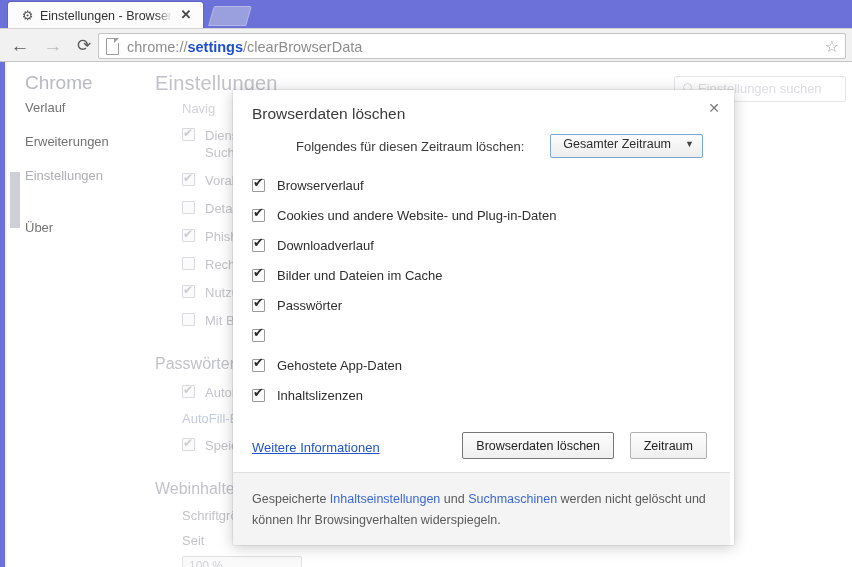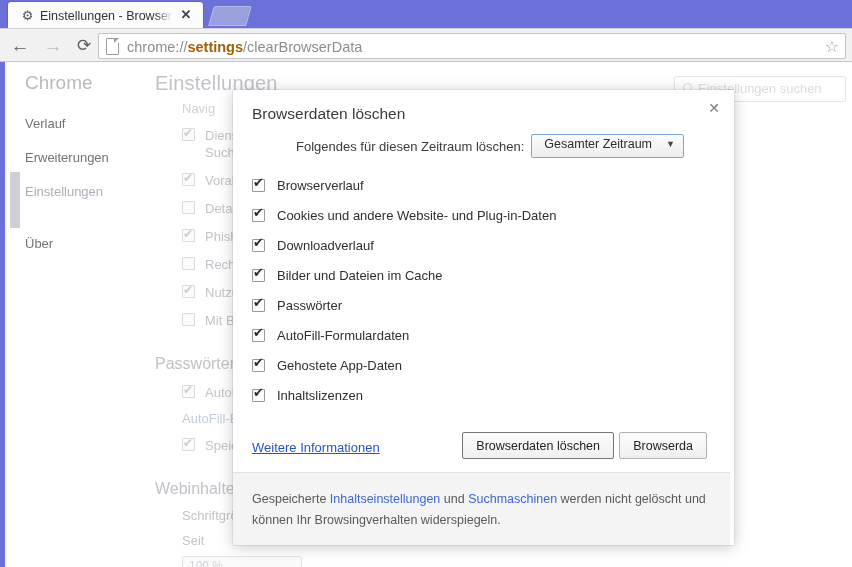--- a/index.html
+++ b/index.html
@@ -104,21 +104,21 @@
     content: ""; position: absolute; right: -1px; top: -1px;
     border-width: 0 0 5px 5px;
     border-style: solid;
     border-color: transparent transparent #fff #9b9b9b;
   }
   #omnibox-url {
     position: absolute; left: 28px; top: 3px;
     font-size: 14.5px; line-height: 20px;
     color: #8d8d8d; white-space: nowrap;
   }
-  #omnibox-url b { color: #a16207; font-weight: bold; }
+  #omnibox-url b { color: #1d4ed8; font-weight: bold; }
   #omnibox-star {
     position: absolute; right: 6px; top: 4px;
     font-size: 16px; line-height: 17px; color: #9e9e9e;
     cursor: pointer;
   }
 
   
   .frame-edge-l {
     position: absolute; left: 0; top: 62px;
     width: 5px; height: 505px; background: #6b71d8;
@@ -135,21 +135,21 @@
     background: #ffffff;
     overflow: hidden;
   }
   #scroll-thumb {
     position: absolute; left: 3px; top: 110px;
     width: 10px; height: 56px;
     background: #cfd0d6;
   }
   #sidebar { position: absolute; left: 18px; top: 10px; width: 130px; }
   #brand {
-    font-size: 19px; color: #b9b9c2; margin-bottom: 22px;
+    font-size: 19px; color: #b9b9c2; margin-bottom: 6px;
   }
   .side-item {
     font-size: 13px; color: #737373; margin-bottom: 19px;
     cursor: pointer;
   }
   .side-item.sel { color: #aeaeb8; }
   .side-gap { height: 18px; }
 
   #maincol { position: absolute; left: 148px; top: 10px; width: 700px; }
   #page-heading {
@@ -218,21 +218,21 @@
   #dlg-title {
     position: absolute; left: 19px; top: 15px;
     font-size: 15.5px; color: #3b3b3b;
   }
   #dlg-periodrow {
     position: absolute; left: 19px; top: 44px;
     display: flex; align-items: center;
   }
   #dlg-period-label { font-size: 13px; color: #3b3b3b; margin-left: 44px; }
   #dlg-period-select {
-    margin-left: 7px; height: 24px; min-width: 139px;
+    margin-left: 26px; height: 24px; min-width: 139px;
     border: 1px solid #7ba7d4; border-radius: 2px;
     background: linear-gradient(#fcfcfc, #ededed);
     font-size: 12.5px; color: #2d2d2d;
     display: flex; align-items: center; justify-content: space-between;
     padding: 0 8px 4px 12px; cursor: pointer;
   }
   #dlg-period-caret {
     margin-left: 14px; font-size: 9px; color: #444;
   }
 
@@ -418,36 +418,35 @@
       <div class="cb-row">
         <span class="cb-box on"></span>
         <span>Bilder und Dateien im Cache</span>
       </div>
       <div class="cb-row">
         <span class="cb-box on"></span>
         <span>Passwörter</span>
       </div>
       <div class="cb-row">
         <span class="cb-box on"></span>
-        <span>AutoFill-Formulardaten</span>
       </div>
       <div class="cb-row">
         <span class="cb-box on"></span>
         <span>Gehostete App-Daten</span>
       </div>
       <div class="cb-row">
         <span class="cb-box on"></span>
         <span>Inhaltslizenzen</span>
       </div>
     </div>
 
     <div id="dlg-actions">
       <span id="dlg-more-link">Weitere Informationen</span>
       <span class="dlg-btn" id="btn-clear">Browserdaten löschen</span>
-      <span class="dlg-btn" id="btn-cancel">Browserda</span>
+      <span class="dlg-btn" id="btn-cancel">Zeitraum</span>
     </div>
 
     <div id="dlg-footer">
       <div id="dlg-footer-text"><span>Gespeicherte </span><a>Inhaltseinstellungen</a><span> und </span><a>Suchmaschinen</a><span> werden nicht gelöscht und können Ihr Browsingverhalten widerspiegeln.</span></div>
     </div>
 
   </div>
 </div>
 
 </body></html>

